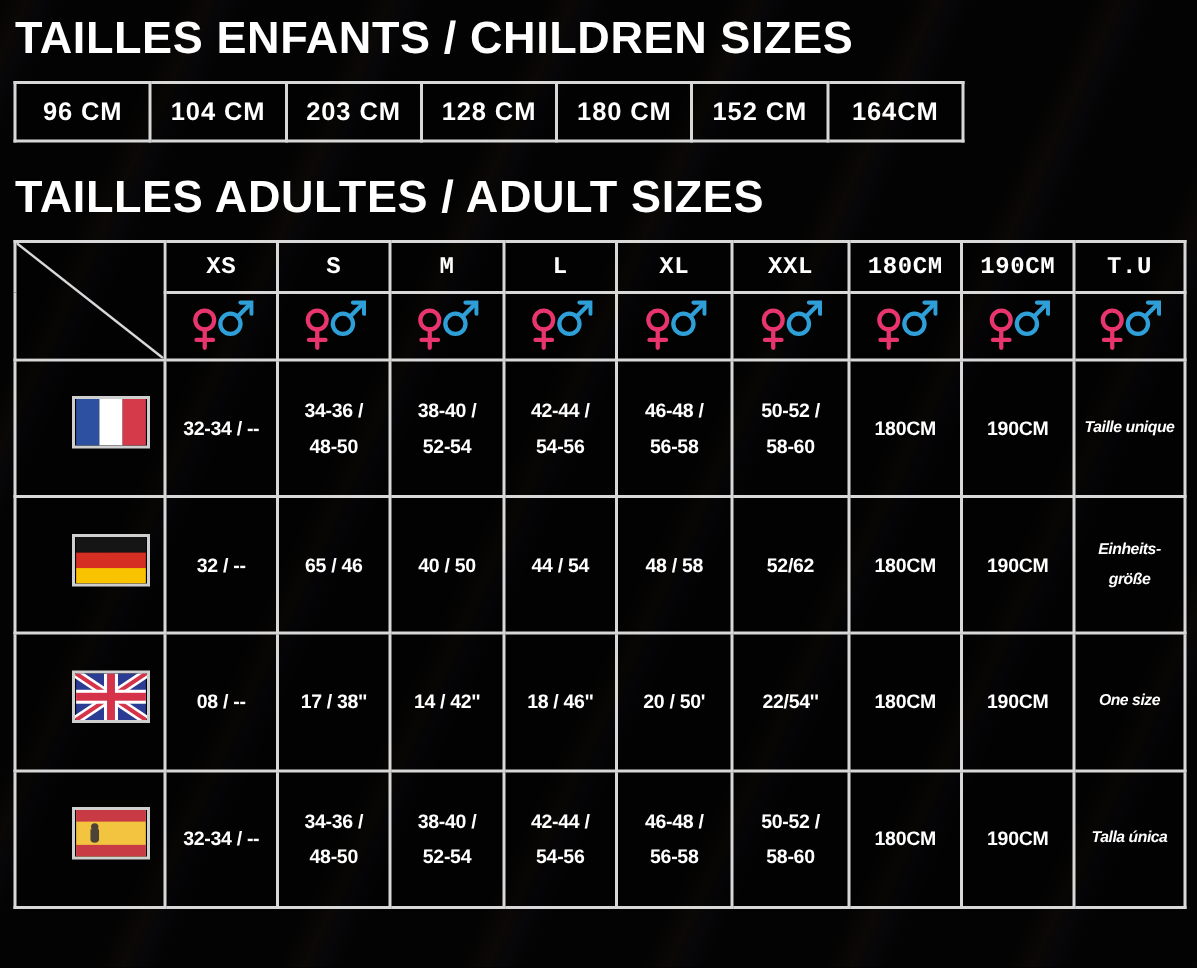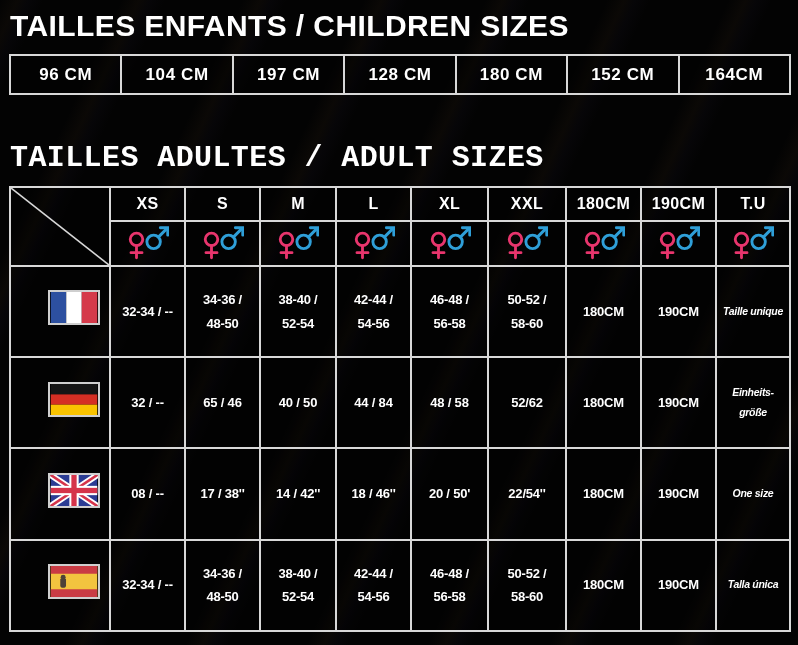--- a/index.html
+++ b/index.html
@@ -9,30 +9,30 @@
       repeating-linear-gradient(115deg,
         rgba(160,110,60,0) 0px, rgba(160,110,60,0.05) 16px,
         rgba(90,70,130,0.04) 26px, rgba(160,110,60,0) 40px,
         rgba(160,110,60,0) 110px),
       #030303;
     font-family:"Liberation Sans", sans-serif;
     color:#ffffff;font-weight:bold;
     box-sizing:border-box;padding:8px 8px 0 9px;
   }
   .title{font-size:30px;letter-spacing:.4px;margin:1px 0 11px 1px;color:#fff;}
-  .title-adults{margin-top:46px;font-family:Liberation Mono, monospace;}
+  .title-adults{margin-top:20px;}
   table{border-collapse:collapse;table-layout:fixed;}
   td,th{border:2px solid #d8d8d8;text-align:center;vertical-align:middle;padding:0;background:rgba(0,0,0,0.25);}
   
-  .children-table{width:782px;}
+  .children-table{width:634px;}
   .children-table .size-row th{height:37px;font-size:17px;letter-spacing:.6px;}
   .children-table .age-row td{height:30px;font-size:11.5px;letter-spacing:-0.4px;white-space:pre;}
   
   .adults-table{width:780px;}
-  .adults-table th.size-h{height:32px;font-size:16px;letter-spacing:.4px;}
+  .adults-table th.size-h{height:32px;font-size:16px;letter-spacing:.4px;font-family:Liberation Mono, monospace;}
   .adults-table .gender-row td{height:43px;}
   .adults-table tbody td{font-size:13px;letter-spacing:-0.2px;white-space:pre;line-height:1.8;}
   .adults-table tbody td.tu-cell{font-size:10.5px;letter-spacing:-0.3px;line-height:1.9;font-style:italic;}
   .row-h1 td{height:67px;} .row-h2 td{height:68px;} .row-h3 td{height:69px;}
   .row-h4 td{height:70px;}
   .corner{position:relative;background:rgba(0,0,0,0.25);}
   .corner svg{position:absolute;left:0;top:0;width:100%;height:100%;display:block;}
   
   .gender-pair{display:inline-flex;align-items:center;justify-content:center;}
   .gender-pair svg{fill:none;stroke-width:3;stroke-linecap:round;stroke-linejoin:miter;display:block;}
@@ -45,21 +45,21 @@
 </head>
 <body>
 
 <h1 class="title">TAILLES ENFANTS / CHILDREN SIZES</h1>
 
 <table class="children-table">
   <tbody>
       <tr class="size-row">
     <th>96 CM</th>
     <th>104 CM</th>
-    <th>197 CM</th>
+    <th>203 CM</th>
     <th>128 CM</th>
     <th>180 CM</th>
     <th>152 CM</th>
     <th>164CM</th>
   </tr>
 </tbody>
   </table>
 
 <h1 class="title title-adults">TAILLES ADULTES / ADULT SIZES</h1>
 
@@ -232,21 +232,21 @@
       <td class="flag-cell">
         <span class="flag"><svg width="48" height="31" viewBox="0 0 60 40">
               <rect width="60" height="13.4" fill="#151515"></rect>
               <rect y="13.4" width="60" height="13.3" fill="#d52f24"></rect>
               <rect y="26.7" width="60" height="13.3" fill="#f9c300"></rect>
             </svg></span>
       </td>
       <td>32 / --</td>
       <td>65 / 46</td>
       <td>40 / 50</td>
-      <td>44 / 84</td>
+      <td>44 / 54</td>
       <td>48 / 58</td>
       <td>52/62</td>
       <td>180CM</td>
       <td>190CM</td>
       <td class="tu-cell">Einheits-
 größe</td>
     </tr>
     <tr class="row-h3">
       <td class="flag-cell">
         <span class="flag"><svg width="48" height="31" viewBox="0 0 60 40">

